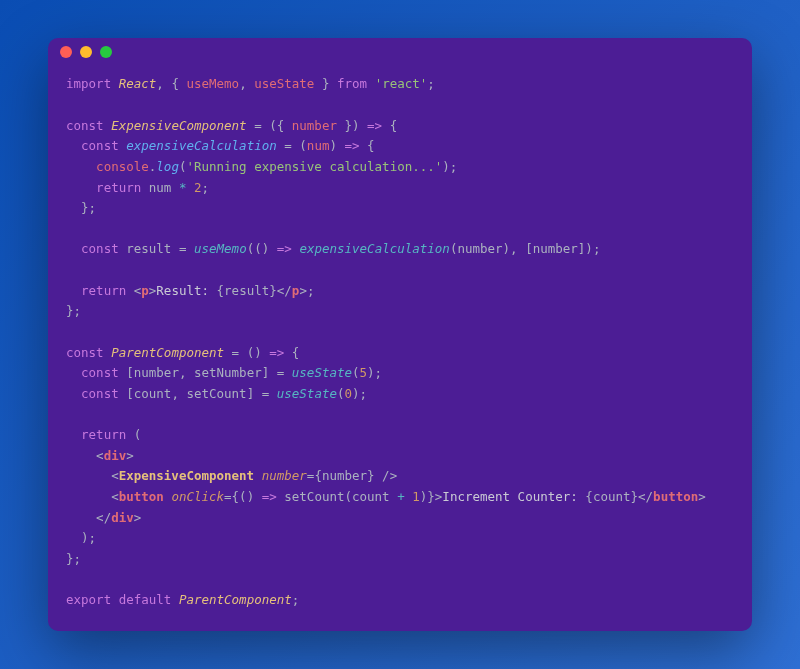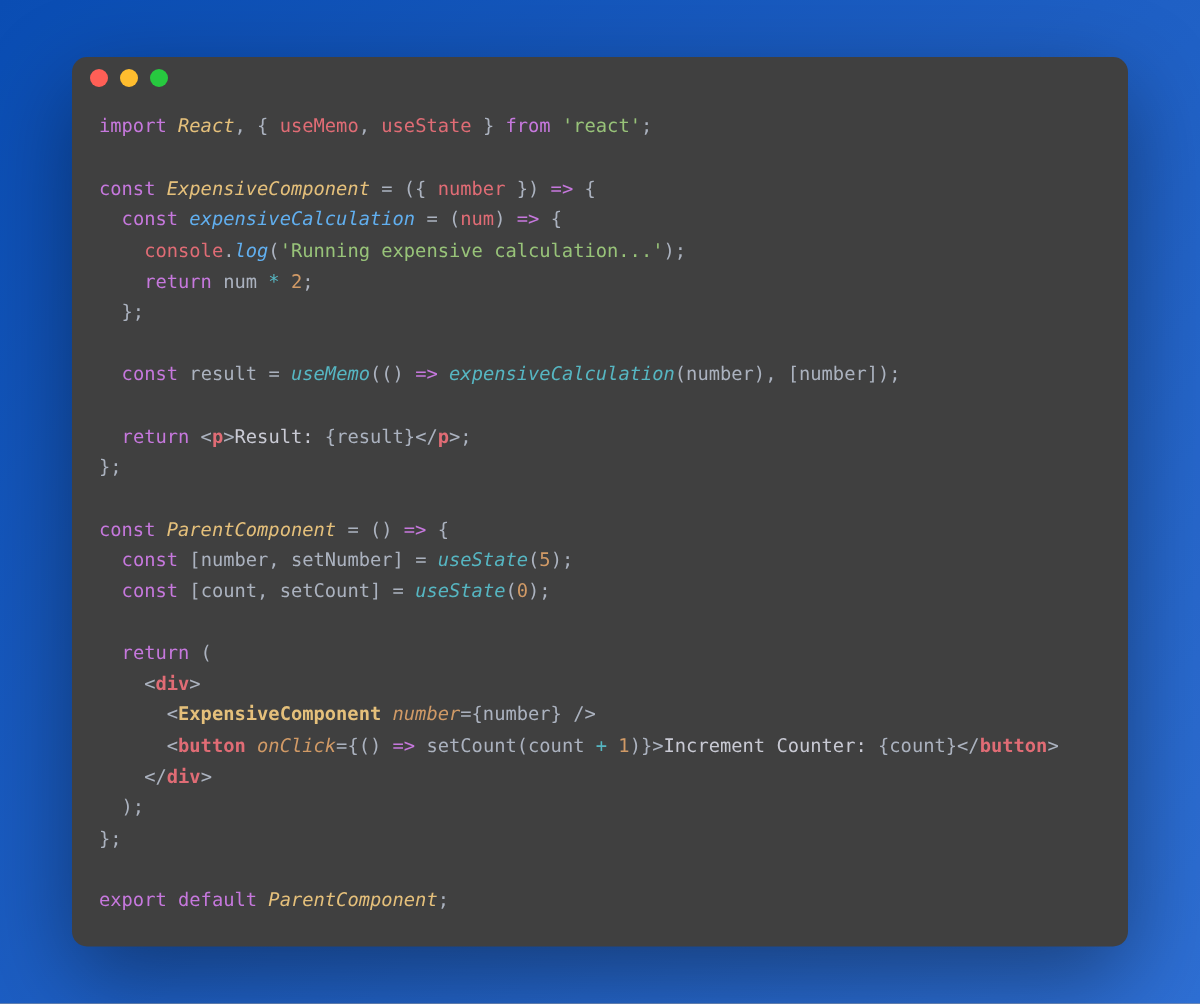--- a/index.html
+++ b/index.html
@@ -8,21 +8,21 @@
     height: 669px;
     background: linear-gradient(135deg, #0a4db3 0%, #1e5fc4 50%, #2e6fd4 100%);
     display: flex;
     align-items: center;
     justify-content: center;
     font-family: 'SF Mono', 'Monaco', 'Menlo', 'Consolas', monospace;
     overflow: hidden;
   }
   .window {
     width: 704px;
-    background: #404040;
+    background: #4c1d95;
     border-radius: 10px;
     box-shadow: 0 20px 60px rgba(0,0,0,0.4);
     overflow: hidden;
   }
   .titlebar {
     height: 28px;
     display: flex;
     align-items: center;
     padding: 0 12px;
     gap: 8px;

